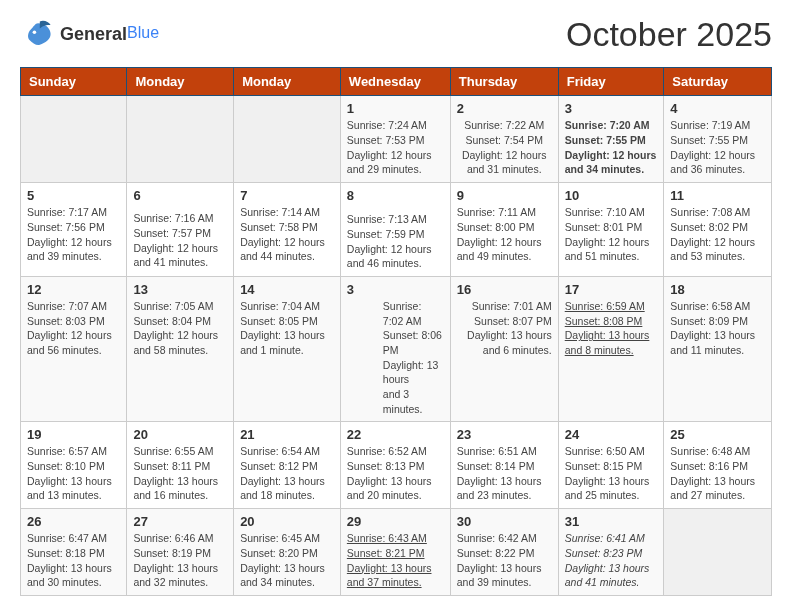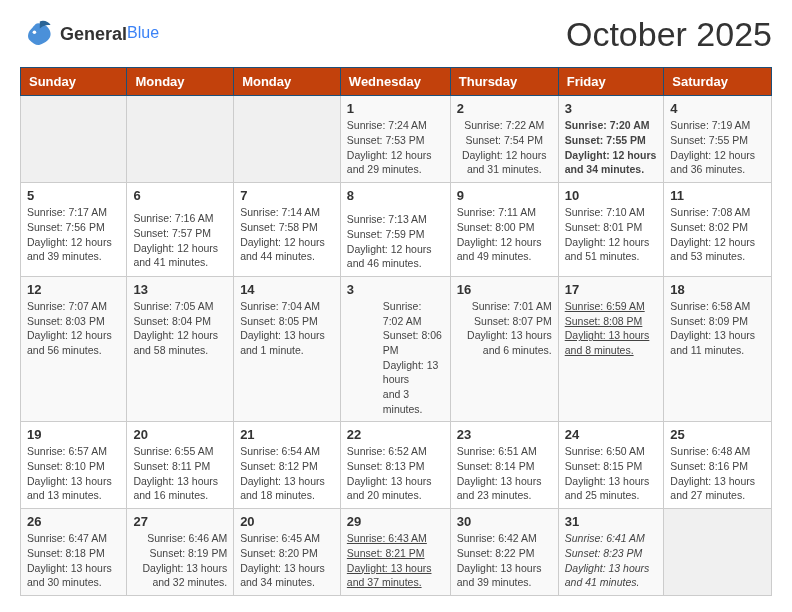--- a/index.html
+++ b/index.html
@@ -325,21 +325,21 @@
         <tr>
           <td>
             <span class="day-num">26</span>
             <div class="day-info" style="white-space: pre-line;">Sunrise: 6:47 AM
 Sunset: 8:18 PM
 Daylight: 13 hours
 and 30 minutes.</div>
           </td>
           <td>
             <span class="day-num">27</span>
-            <div class="day-info" style="white-space: pre-line; text-align: right;">Sunrise: 6:46 AM
+            <div class="day-info" style="white-space: pre-line;">Sunrise: 6:46 AM
 Sunset: 8:19 PM
 Daylight: 13 hours
 and 32 minutes.</div>
           </td>
           <td>
             <span class="day-num">20</span>
             <div class="day-info" style="white-space: pre-line;">Sunrise: 6:45 AM
 Sunset: 8:20 PM
 Daylight: 13 hours
 and 34 minutes.</div>

